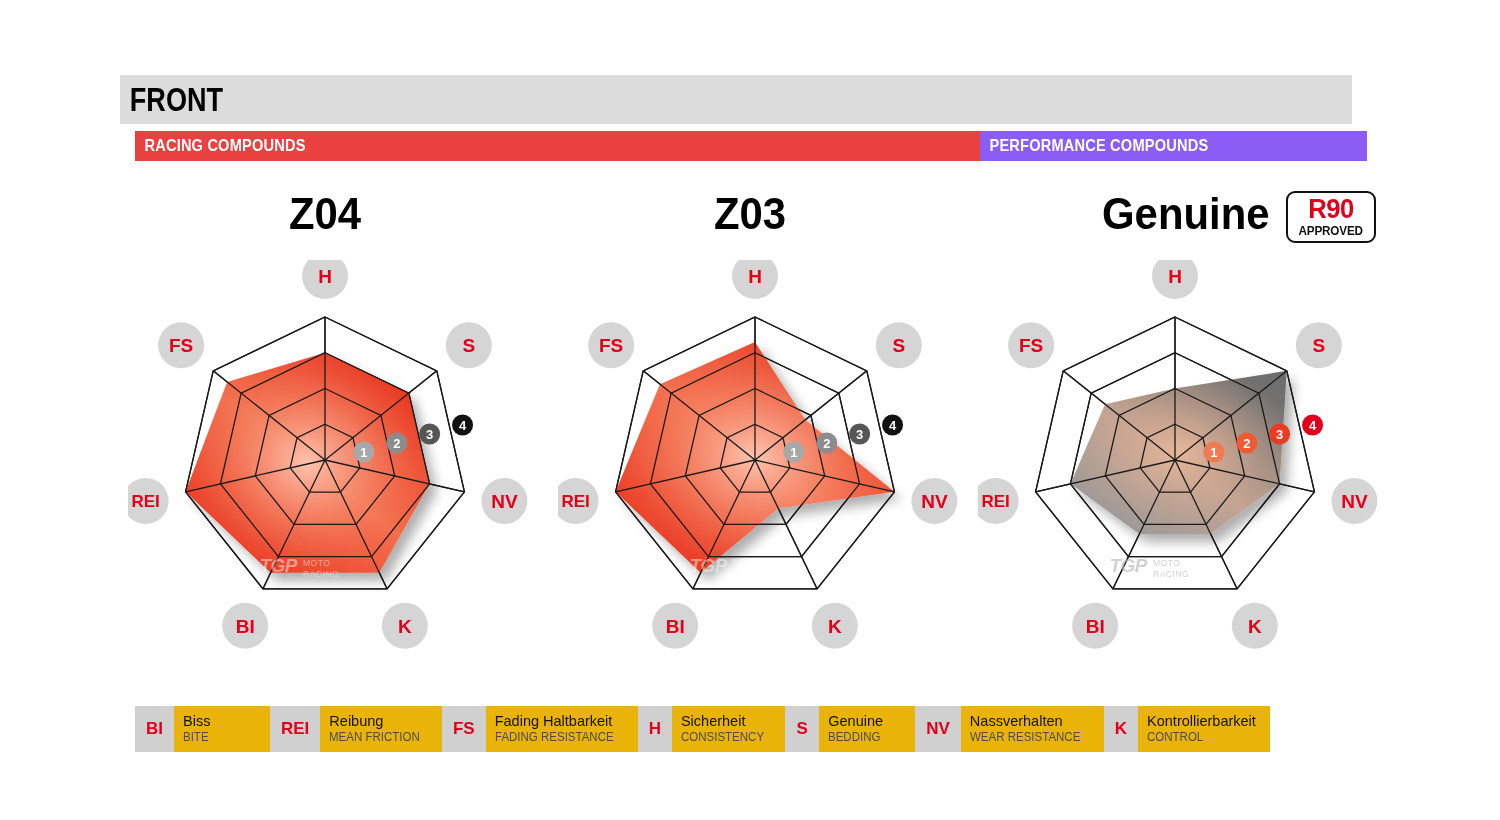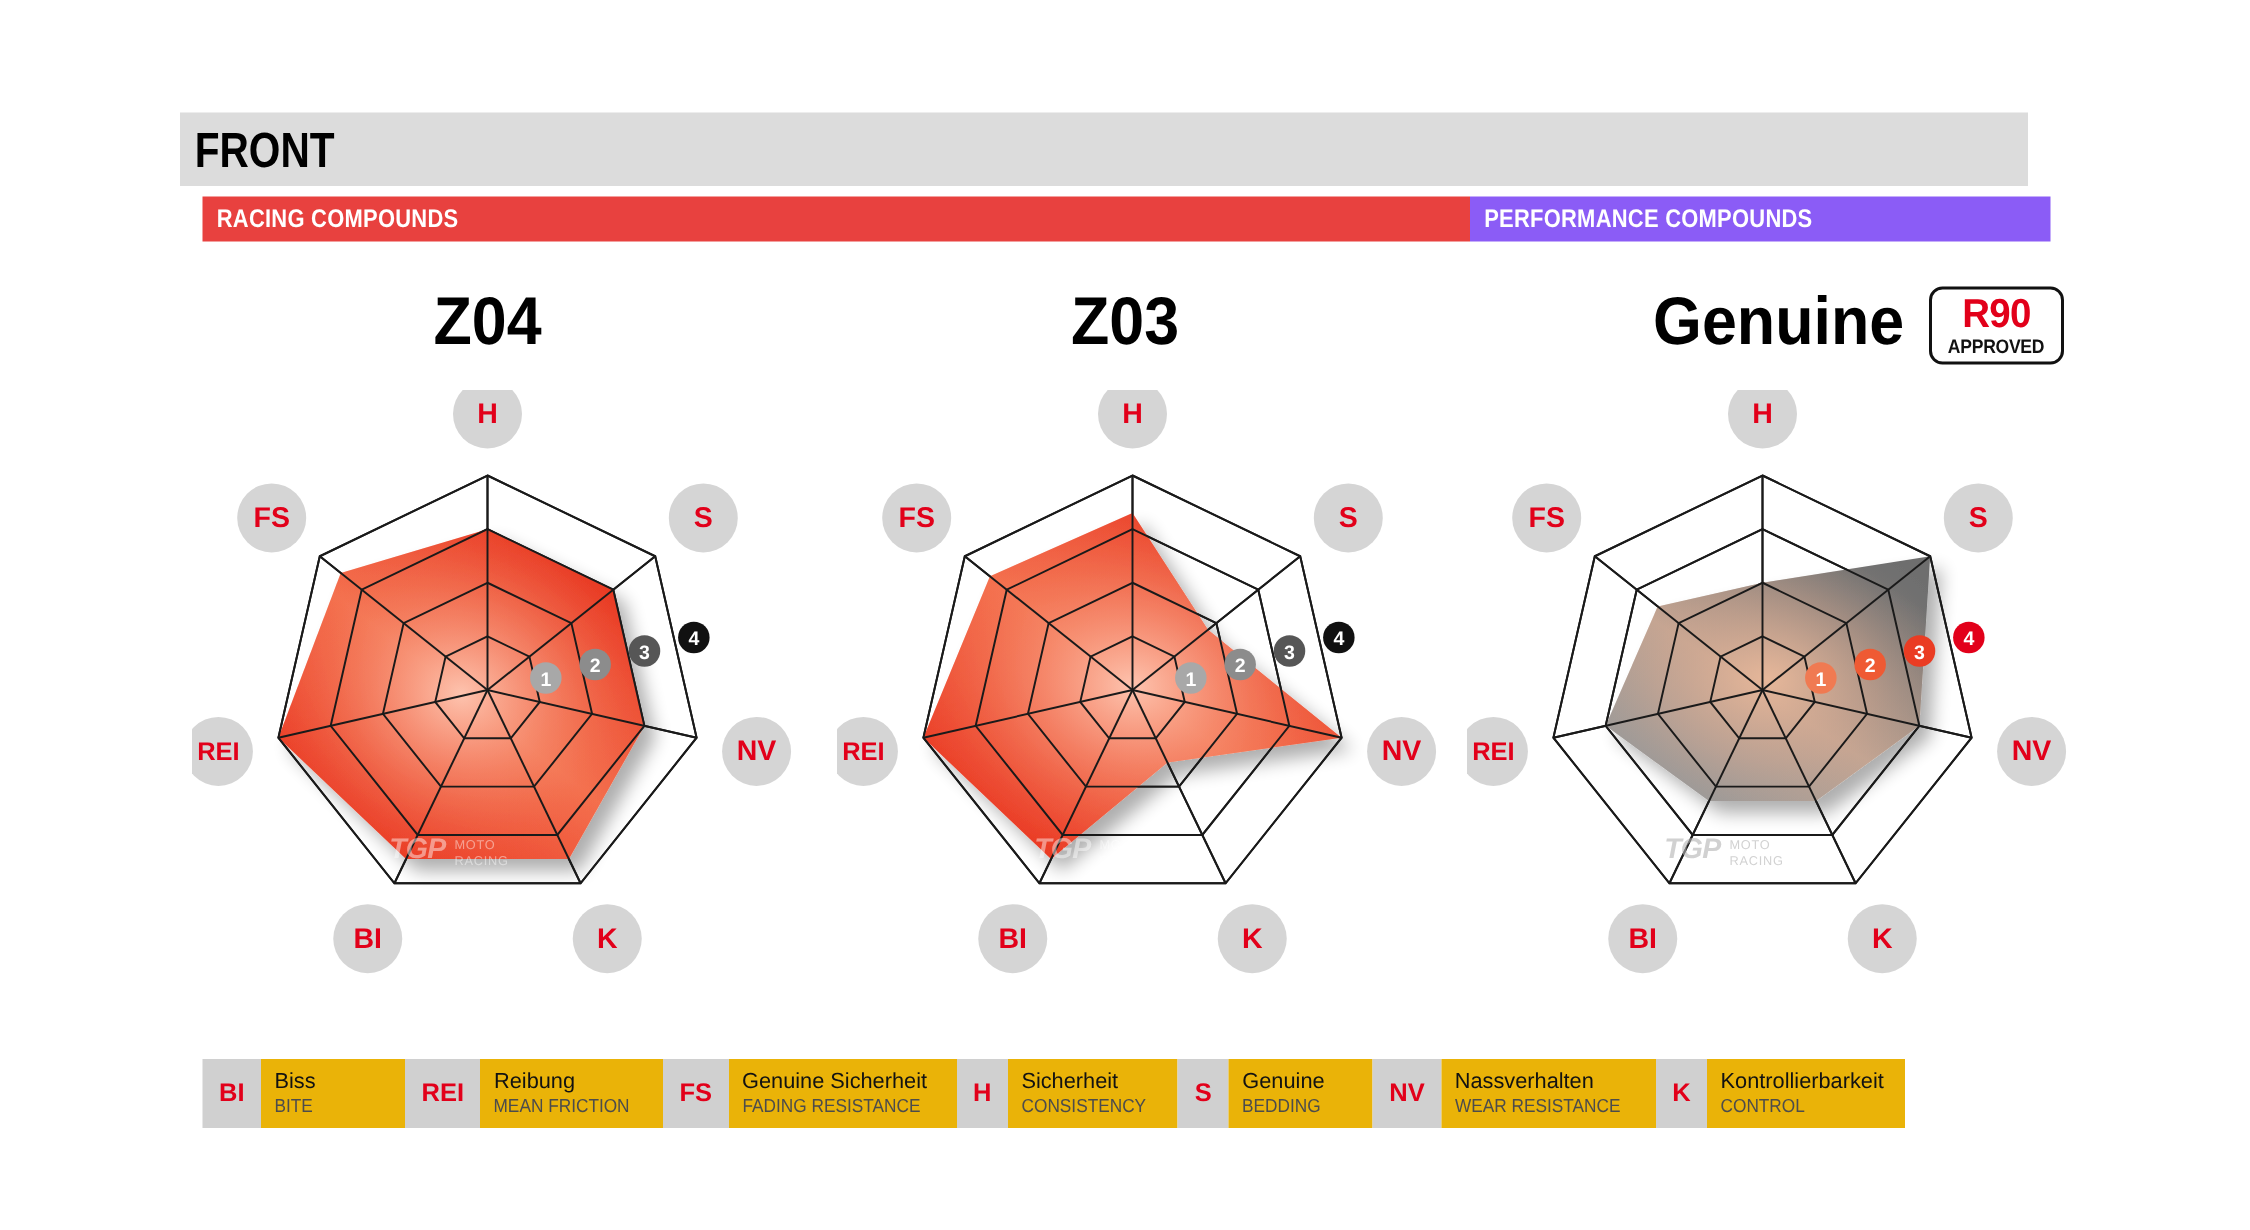--- a/index.html
+++ b/index.html
@@ -442,21 +442,21 @@
       <div class="legend-item">
         <div class="legend-code">REI</div>
         <div class="legend-texts">
           <div class="legend-de">Reibung</div>
           <div class="legend-en">MEAN FRICTION</div>
         </div>
       </div>
       <div class="legend-item">
         <div class="legend-code">FS</div>
         <div class="legend-texts">
-          <div class="legend-de">Genuine Sicherheit</div>
+          <div class="legend-de">Fading Haltbarkeit</div>
           <div class="legend-en">FADING RESISTANCE</div>
         </div>
       </div>
       <div class="legend-item">
         <div class="legend-code">H</div>
         <div class="legend-texts">
           <div class="legend-de">Sicherheit</div>
           <div class="legend-en">CONSISTENCY</div>
         </div>
       </div>

